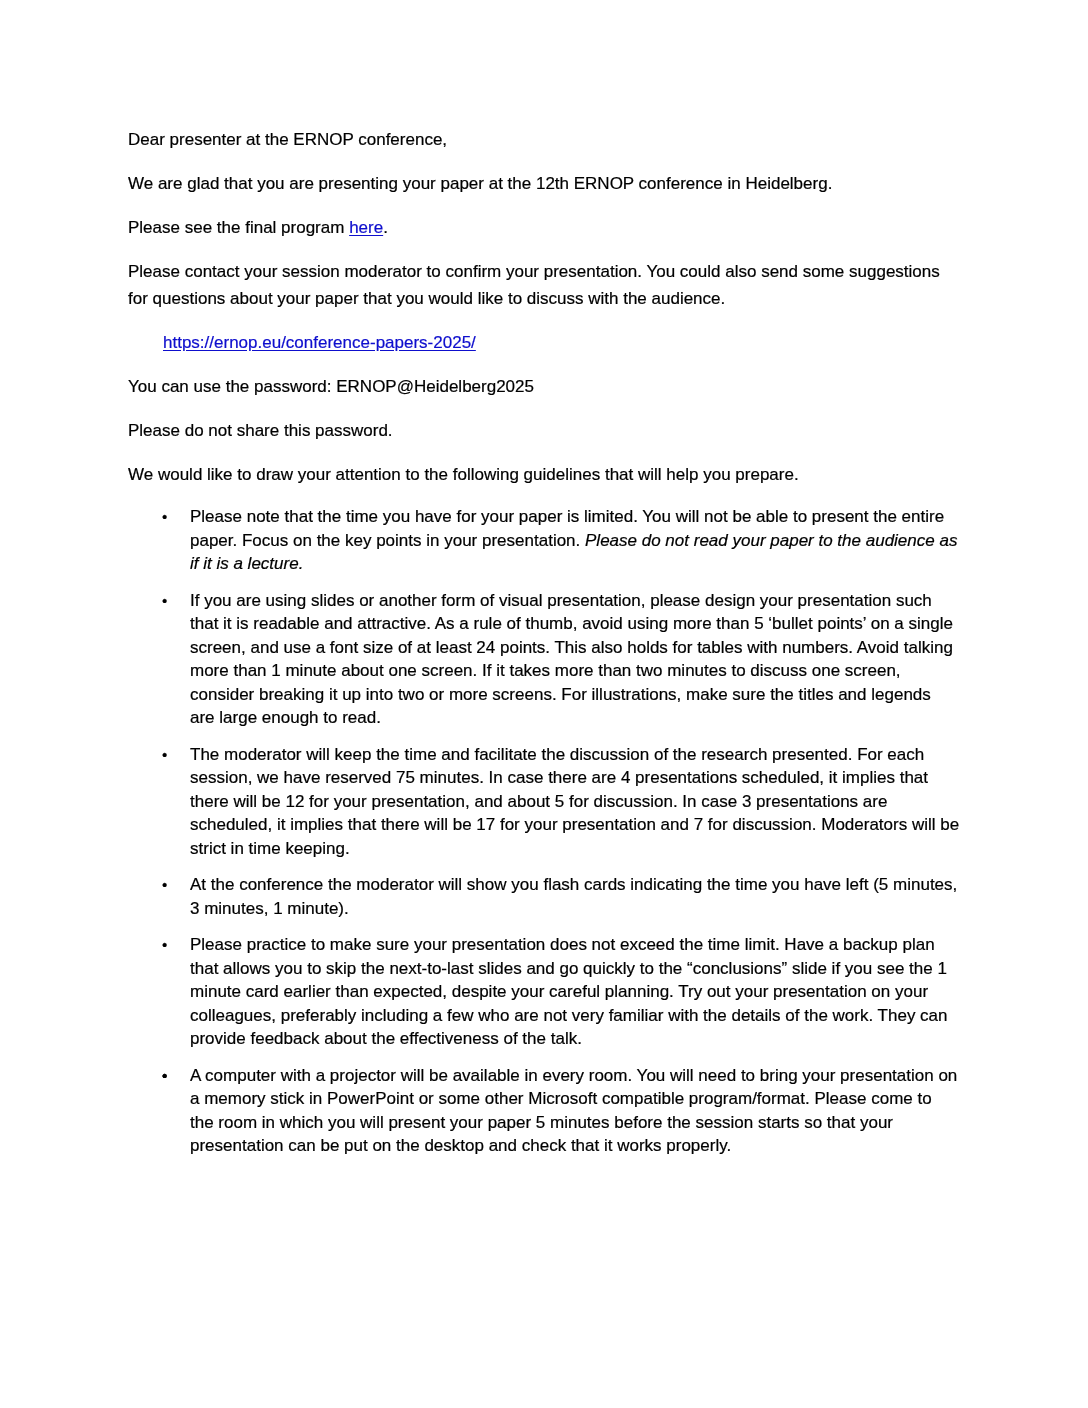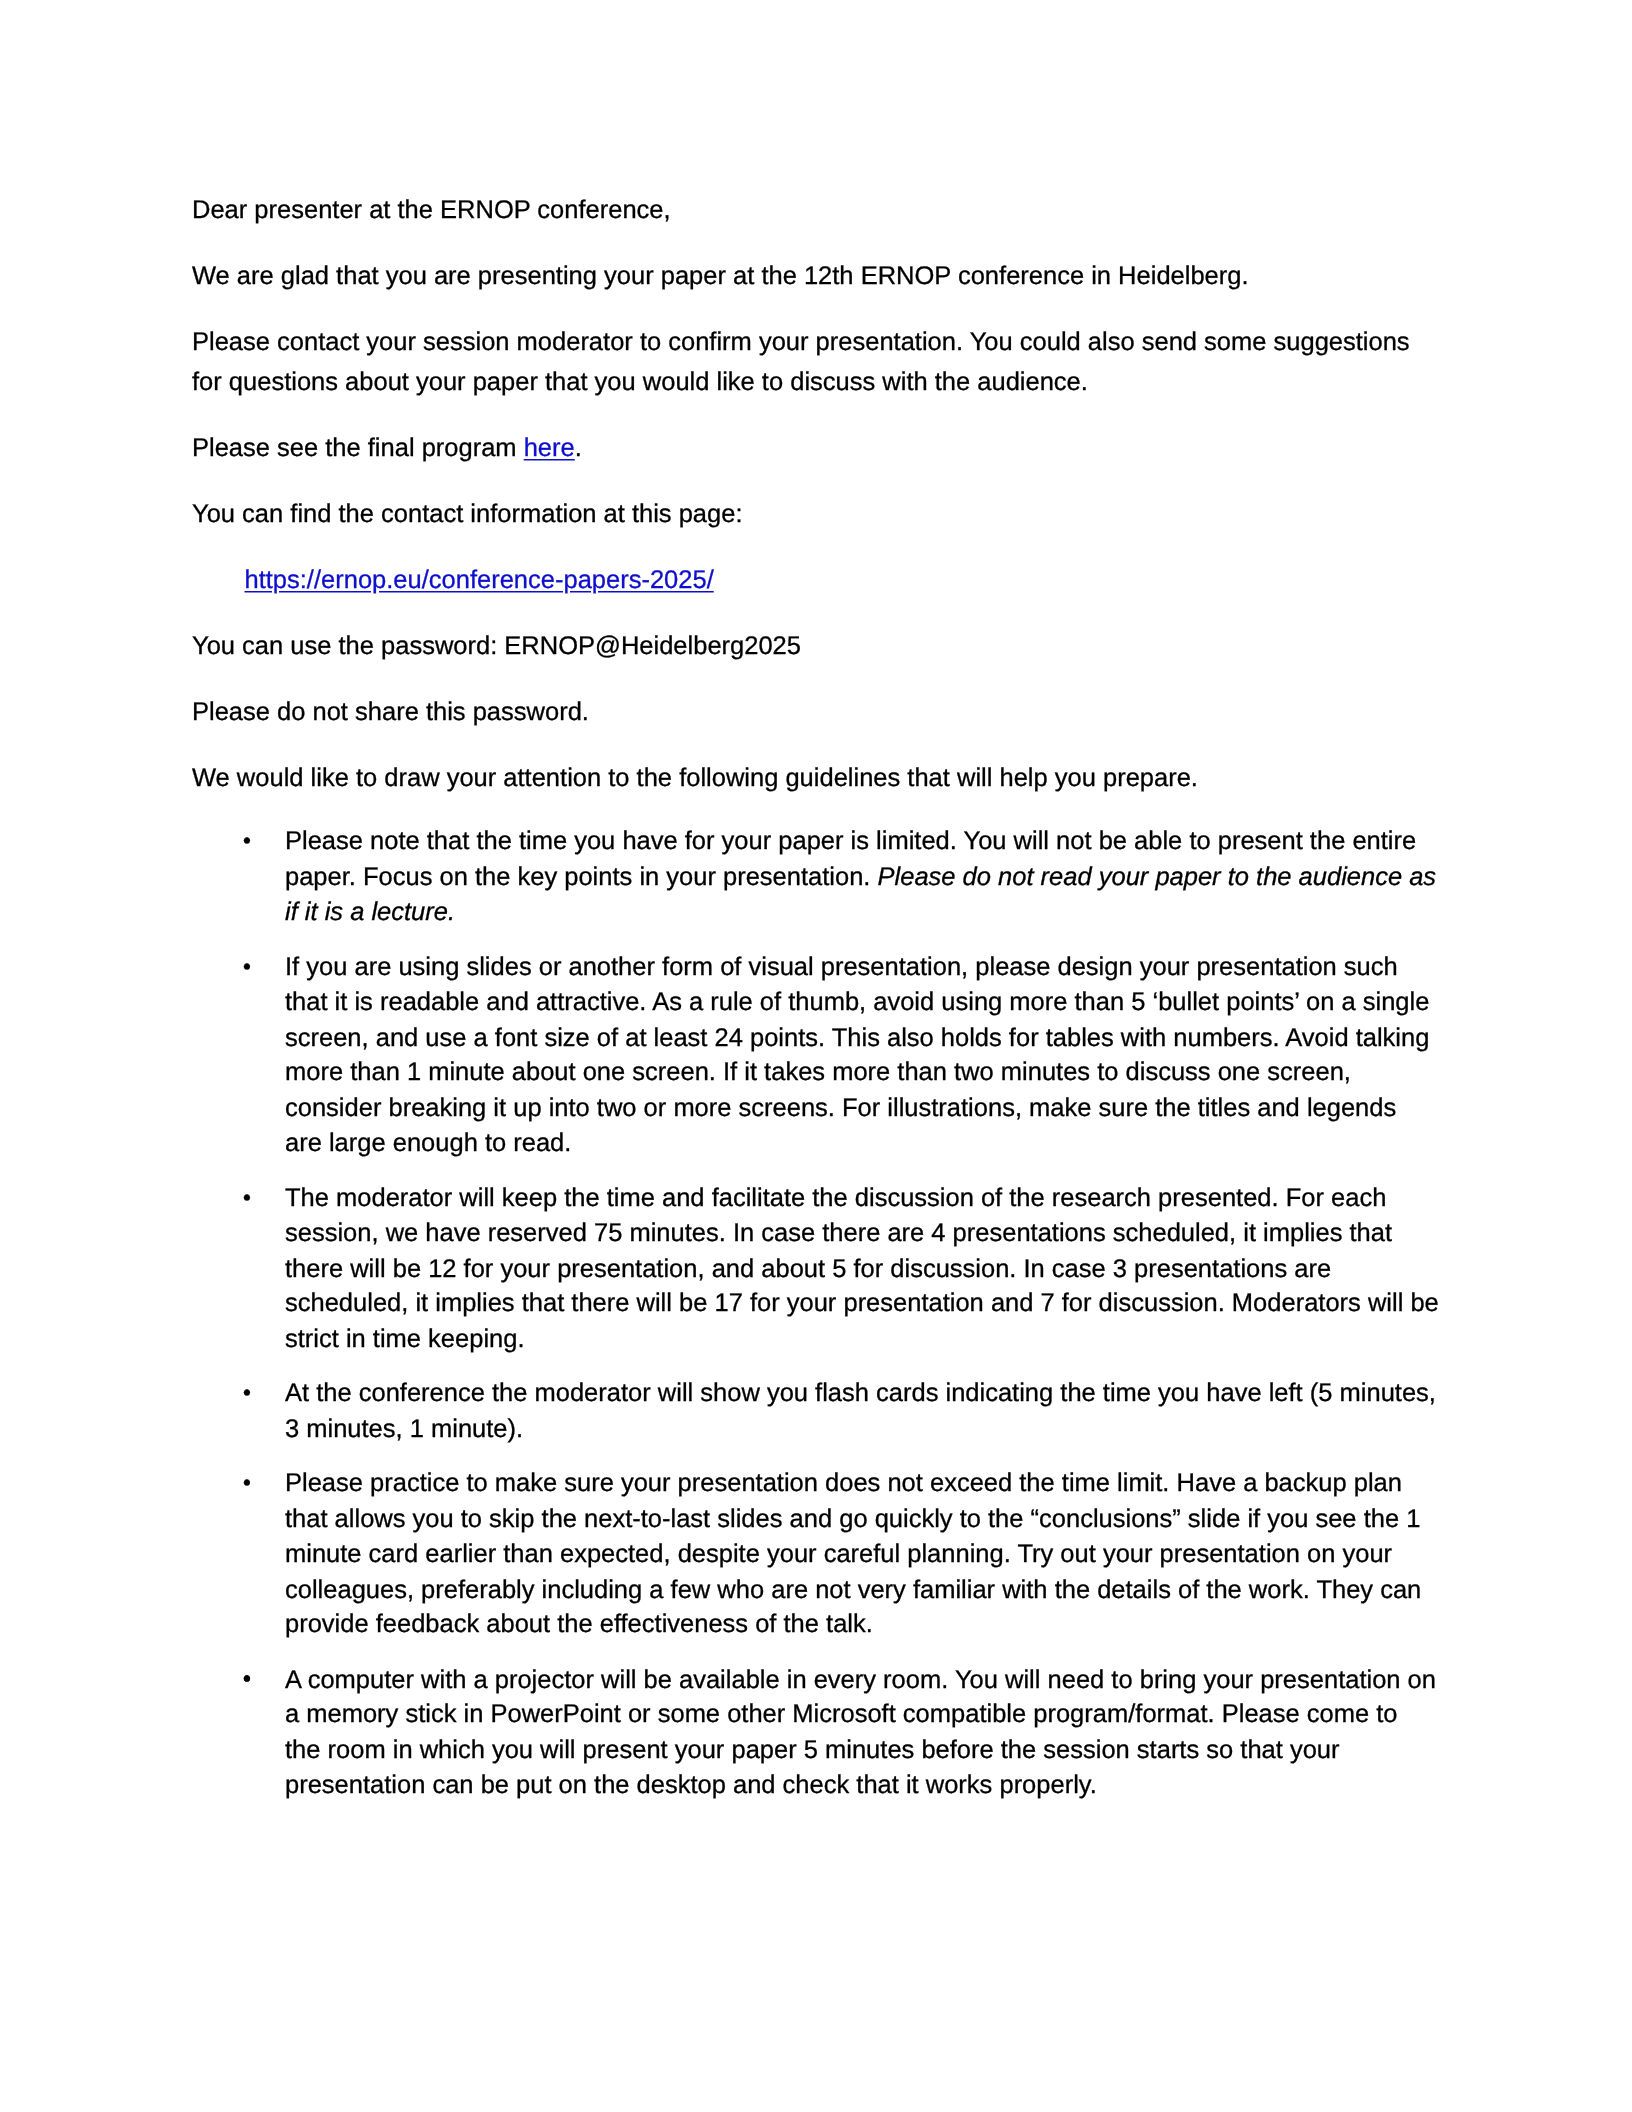--- a/index.html
+++ b/index.html
@@ -53,25 +53,24 @@
 </style>
 </head>
 <body>
 
 <div class="page">
 
   <p class="para">Dear presenter at the ERNOP conference,</p>
 
   <p class="para">We are glad that you are presenting your paper at the 12th ERNOP conference in Heidelberg.</p>
 
+  <p class="para"><span>Please see the final program </span><a class="doclink" href="#" style="color: rgb(14, 14, 205);">here</a><span>.</span></p>
+
   <p class="para">Please contact your session moderator to confirm your presentation. You could also send some suggestions for questions about your paper that you would like to discuss with the audience.</p>
 
-  <p class="para"><span>Please see the final program </span><a class="doclink" href="#" style="color: rgb(14, 14, 205);">here</a><span>.</span></p>
-
-  <p class="para">You can find the contact information at this page:</p>
 
   <p class="para"><a class="doclink" href="#" style="color: rgb(14, 14, 205); margin-left: 35px;">https://ernop.eu/conference-papers-2025/</a></p>
 
   <p class="para">You can use the password: ERNOP@Heidelberg2025</p>
 
   <p class="para">Please do not share this password.</p>
 
   <p class="para">We would like to draw your attention to the following guidelines that will help you prepare.</p>
 
   <ul class="guidelines">

